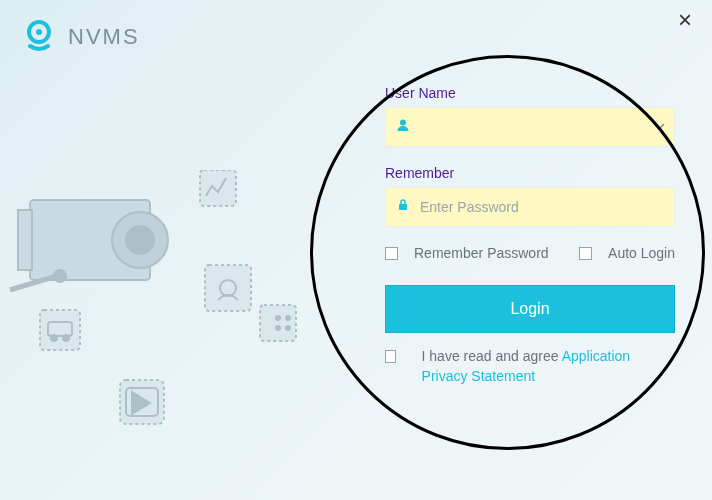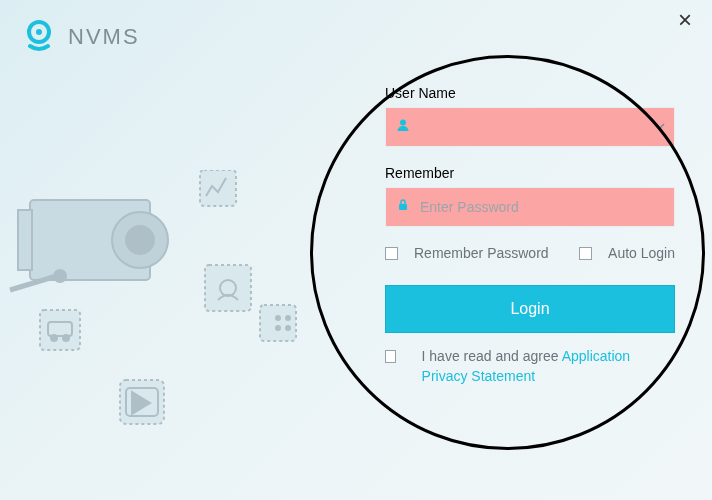--- a/index.html
+++ b/index.html
@@ -27,25 +27,25 @@
   .ann-circle {
     position: absolute; top: 55px; left: 310px;
     width: 395px; height: 395px;
     border: 3px solid #000; border-radius: 50%;
     pointer-events: none; z-index: 50;
   }
   .form {
     position: absolute; top: 85px; left: 385px; width: 290px;
     display: flex; flex-direction: column;
   }
-  .lbl { font-size: 14px; color: #000000; margin-bottom: 6px; }
+  .lbl { font-size: 14px; color: #4c1d95; margin-bottom: 6px; }
   .lbl-row { display: flex; justify-content: space-between; align-items: center; margin-bottom: 6px; }
   .link { color: #1bbfdd; font-size: 14px; cursor: pointer; }
   .field {
-    background: #fca5a5; height: 40px; display: flex; align-items: center;
+    background: #fef9c3; height: 40px; display: flex; align-items: center;
     padding: 0 10px; gap: 10px; position: relative; margin-bottom: 18px;
     border: 1px solid #e5eef1;
   }
   .field input {
     border: none; outline: none; background: transparent; flex: 1;
     font-size: 14px; color: #555;
   }
   .field input::placeholder { color: #9aa6ac; }
   .drop-caret {
     position: absolute; right: 8px; top: 50%; transform: translateY(-50%);

